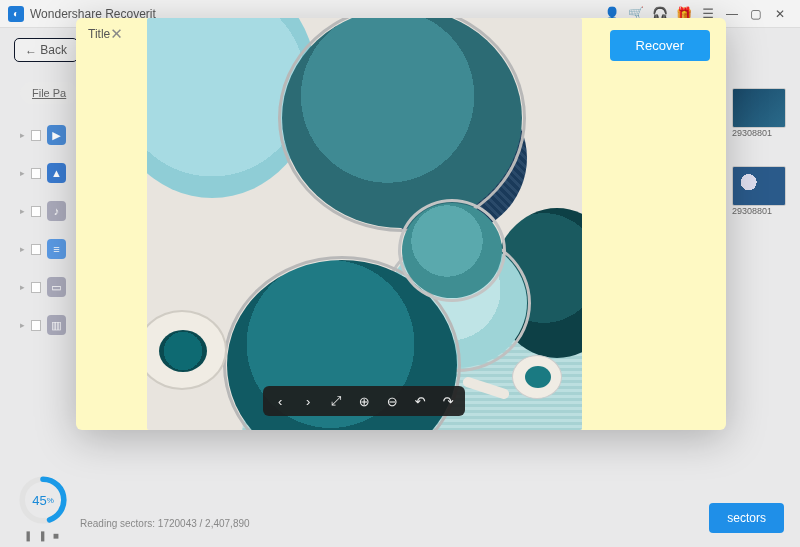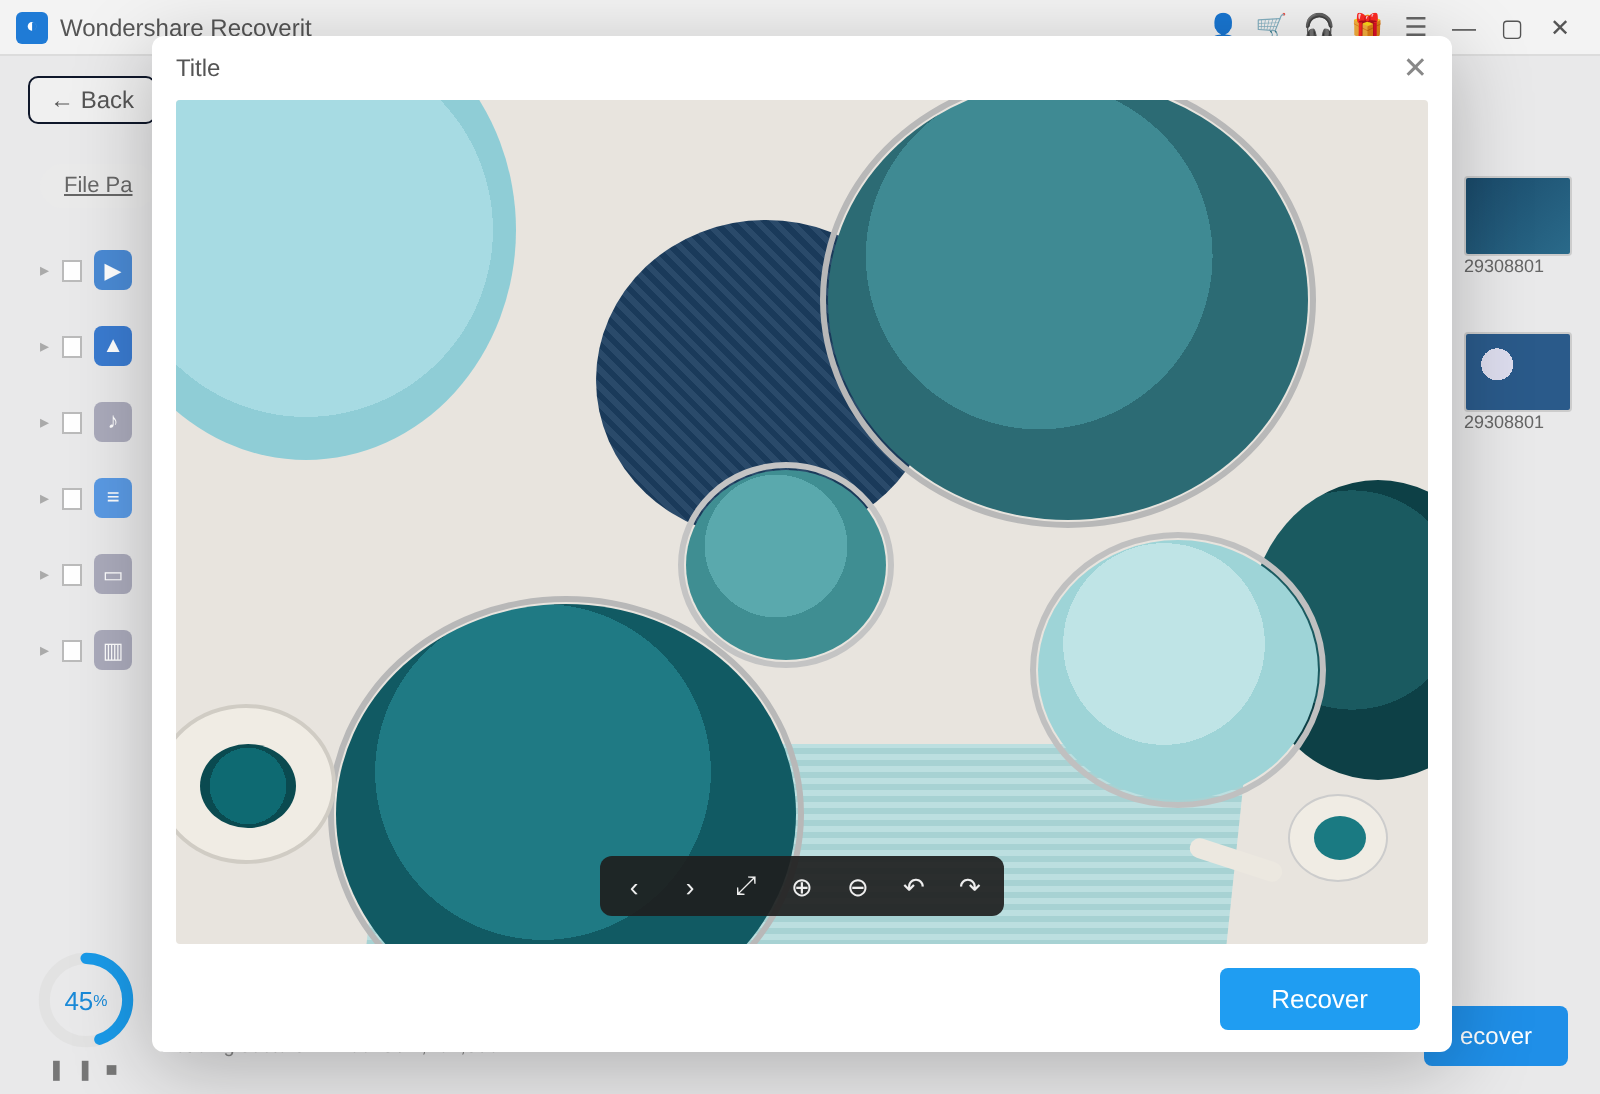--- a/index.html
+++ b/index.html
@@ -32,21 +32,21 @@
 
   .progress-ring { position:absolute; left:18px; bottom:22px; width:50px;height:50px;}
   .progress-ring svg{width:50px;height:50px;transform:rotate(-90deg);}
   .progress-ring .pct { position:absolute; top:0;left:0;width:50px;height:50px;display:flex;align-items:center;justify-content:center;font-size:13px;color:#1a8ad8;font-weight:500;}
   .pct sub{font-size:8px;}
   .pausebtns { position:absolute; left:24px; bottom:6px; font-size:10px;color:#777;letter-spacing:6px;}
   .scanstatus { position:absolute; left:80px; bottom:18px; font-size:10px;color:#888;}
   .recover-bg { position:absolute; right:16px; bottom:14px; background:#1f8fe8;color:#fff;font-size:12px;padding:8px 18px;border-radius:4px;}
 
   
-  .modal { position:absolute; top:18px; left:76px; width:650px; height:508px; background:#ffffff; border-radius:6px; box-shadow:0 8px 40px rgba(0,0,0,0.25); display:flex; flex-direction:column; }
+  .modal { position:absolute; top:18px; left:76px; width:650px; height:412px; background:#fef9c3; border-radius:6px; box-shadow:0 8px 40px rgba(0,0,0,0.25); display:flex; flex-direction:row; }
   .modal-head { height:32px; display:flex; align-items:center; padding:0 12px;}
   .modal-head .mtitle{font-size:12px;color:#555;}
   .modal-head .mclose{margin-left:auto;font-size:15px;color:#888;cursor:pointer;}
   .modal-image { flex:1; margin:0 12px; background:#e8e4de; border-radius:2px; position:relative; overflow:hidden;}
   .modal-foot { height:54px; display:flex; align-items:center; justify-content:flex-end; padding:0 16px;}
   .modal-foot .btn { background:#1f9df2;color:#fff;font-size:13px; padding:8px 26px; border-radius:4px;}
 
   
   .lid{position:absolute;border-radius:50%;}
   .rim{position:absolute;border-radius:50%;}
@@ -161,21 +161,21 @@
     <div class="pct">
       <span>45</span>
         <sub>%</sub>
     </div>
   </div>
   <div class="pausebtns">
     <span>❚❚</span><span>■</span>
   </div>
   <div class="scanstatus">Reading sectors: 1720043 / 2,407,890</div>
   <div class="recover-bg">
-    <span>ecover</span>
+    <span>sectors</span>
   </div>
 </div>
 
 <div class="modal">
   <div class="modal-head">
     <span class="mtitle">Title</span>
     <span class="mclose">✕</span>
   </div>
 
   <div class="modal-image">

